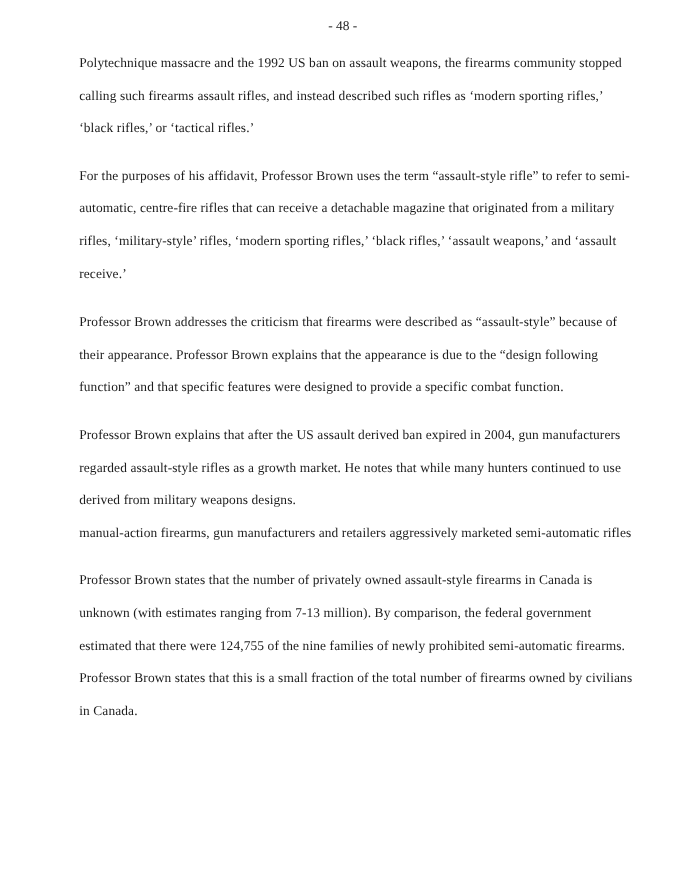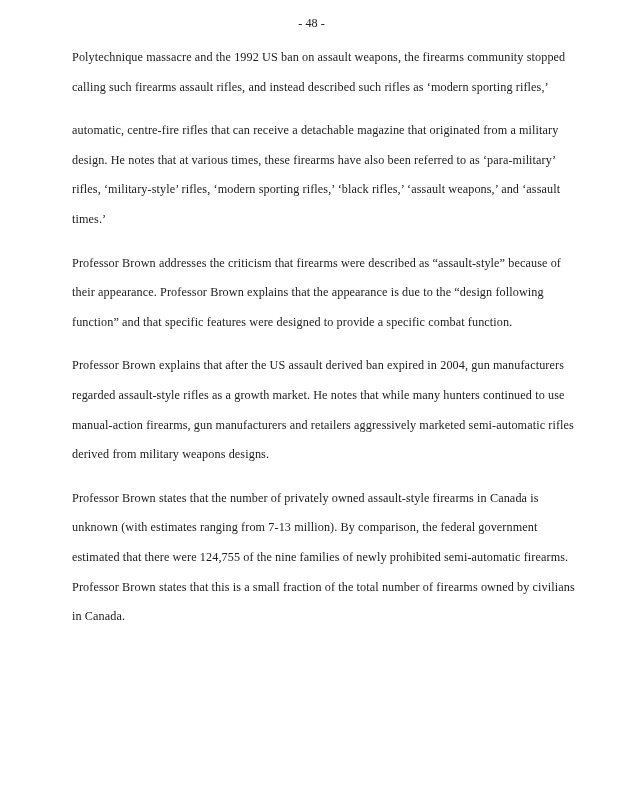--- a/index.html
+++ b/index.html
@@ -45,37 +45,38 @@
 </style>
 </head>
 <body>
 
 <div class="page">
   <div class="page-number">- 48 -</div>
   <div class="doc-body">
       <p class="para">
         <span class="line">Polytechnique massacre and the 1992 US ban on assault weapons, the firearms community stopped</span>
         <span class="line">calling such firearms assault rifles, and instead described such rifles as ‘modern sporting rifles,’</span>
+        <span class="line">‘black rifles,’ or ‘tactical rifles.’</span>
       </p>
       <p class="para">
+        <span class="line">For the purposes of his affidavit, Professor Brown uses the term “assault-style rifle” to refer to semi-</span>
         <span class="line">automatic, centre-fire rifles that can receive a detachable magazine that originated from a military</span>
-        <span class="line">design. He notes that at various times, these firearms have also been referred to as ‘para-military’</span>
         <span class="line">rifles, ‘military-style’ rifles, ‘modern sporting rifles,’ ‘black rifles,’ ‘assault weapons,’ and ‘assault</span>
-        <span class="line">times.’</span>
+        <span class="line">receive.’</span>
       </p>
       <p class="para">
         <span class="line">Professor Brown addresses the criticism that firearms were described as “assault-style” because of</span>
         <span class="line">their appearance. Professor Brown explains that the appearance is due to the “design following</span>
         <span class="line">function” and that specific features were designed to provide a specific combat function.</span>
       </p>
       <p class="para">
         <span class="line">Professor Brown explains that after the US assault derived ban expired in 2004, gun manufacturers</span>
         <span class="line">regarded assault-style rifles as a growth market. He notes that while many hunters continued to use</span>
+        <span class="line">derived from military weapons designs.</span>
         <span class="line">manual-action firearms, gun manufacturers and retailers aggressively marketed semi-automatic rifles</span>
-        <span class="line">derived from military weapons designs.</span>
       </p>
       <p class="para">
         <span class="line">Professor Brown states that the number of privately owned assault-style firearms in Canada is</span>
         <span class="line">unknown (with estimates ranging from 7-13 million). By comparison, the federal government</span>
         <span class="line">estimated that there were 124,755 of the nine families of newly prohibited semi-automatic firearms.</span>
         <span class="line">Professor Brown states that this is a small fraction of the total number of firearms owned by civilians</span>
         <span class="line">in Canada.</span>
       </p>
     </div>
 </div>

